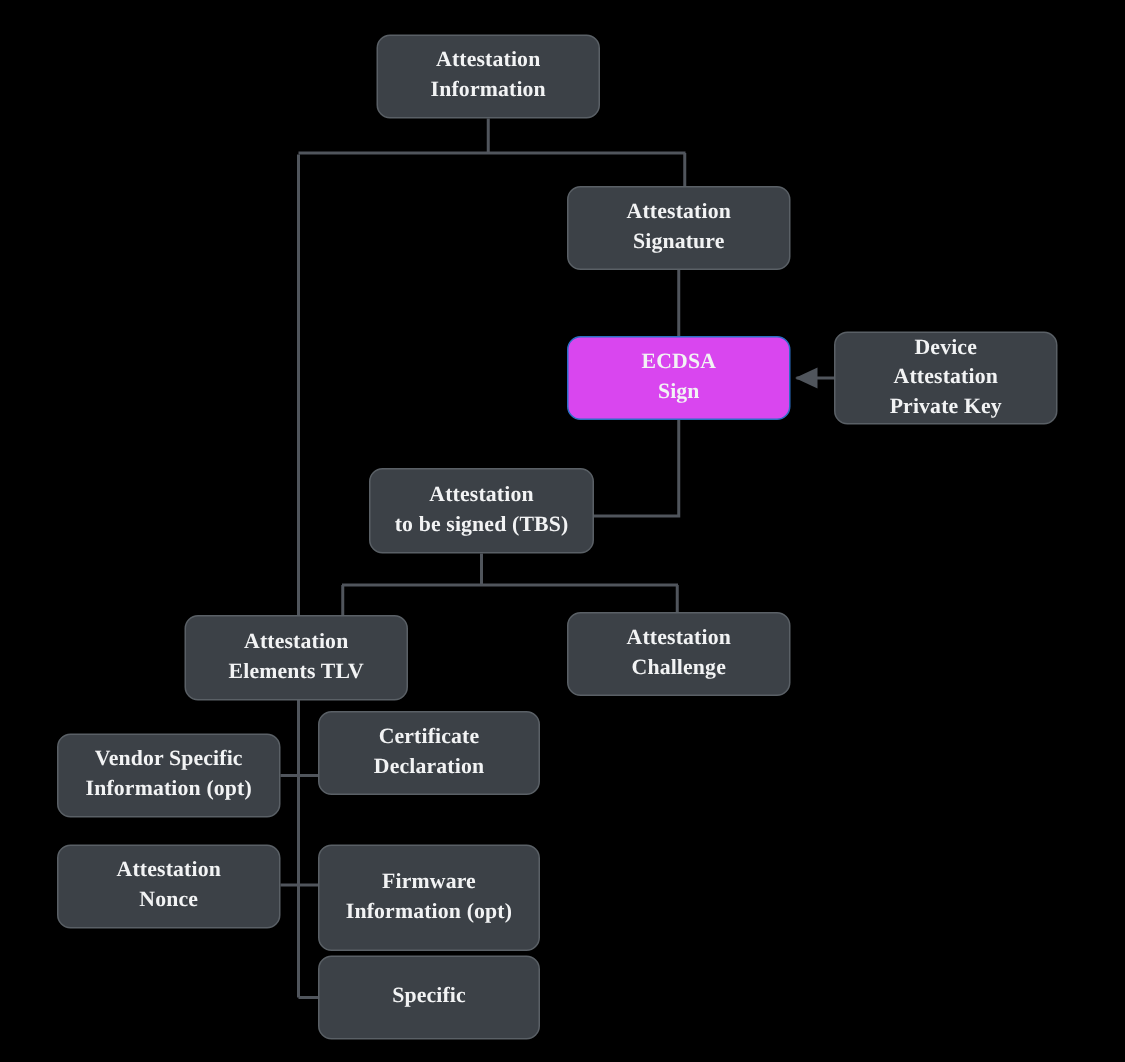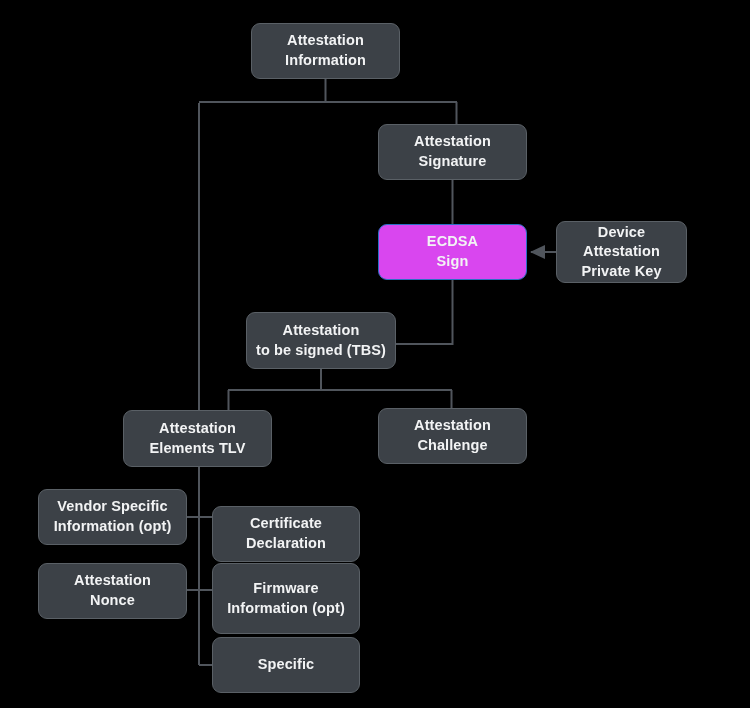--- a/index.html
+++ b/index.html
@@ -42,20 +42,21 @@
     z-index: 2;
   }
   .node.accent {
     background: #d946ef;
     border-color: #2b6fc4;
     justify-content: center;
   }
   .node-label {
     white-space: pre-line;
     display: block;
+    font-family: Liberation Serif, serif;
   }
 </style>
 </head>
 <body>
 
 <div id="diagram-root">
   <svg id="connector-layer" width="750" height="708" viewBox="0 0 750 708">
       <path d="M 325.5 79 L 325.5 102" fill="none" stroke="#50555c" stroke-width="2" stroke-linecap="butt"></path>
       <path d="M 199 102 L 457 102" fill="none" stroke="#50555c" stroke-width="2" stroke-linecap="butt"></path>
       <path d="M 456.5 102 L 456.5 124" fill="none" stroke="#50555c" stroke-width="2" stroke-linecap="butt"></path>
@@ -80,42 +81,42 @@
 Information</span>
       </div>
       <div class="node" style="left: 378px; top: 124px; width: 149px; height: 56px;">
         <span class="node-label">Attestation
 Signature</span>
       </div>
       <div class="node accent" style="left: 378px; top: 224px; width: 149px; height: 56px;">
         <span class="node-label">ECDSA
 Sign</span>
       </div>
-      <div class="node" style="left: 556px; top: 221px; width: 131px; height: 62px;">
+      <div class="node" style="left: 556px; top: 221px; width: 149px; height: 62px;">
         <span class="node-label">Device
 Attestation
 Private Key</span>
       </div>
       <div class="node" style="left: 246px; top: 312px; width: 150px; height: 57px;">
         <span class="node-label">Attestation
 to be signed (TBS)</span>
       </div>
       <div class="node" style="left: 123px; top: 410px; width: 149px; height: 57px;">
         <span class="node-label">Attestation
 Elements TLV</span>
       </div>
       <div class="node" style="left: 378px; top: 408px; width: 149px; height: 56px;">
         <span class="node-label">Attestation
 Challenge</span>
       </div>
       <div class="node" style="left: 38px; top: 489px; width: 149px; height: 56px;">
         <span class="node-label">Vendor Specific
 Information (opt)</span>
       </div>
-      <div class="node" style="left: 212px; top: 506px; width: 148px; height: 56px;">
+      <div class="node" style="left: 212px; top: 474px; width: 148px; height: 56px;">
         <span class="node-label">Certificate
 Declaration</span>
       </div>
       <div class="node" style="left: 38px; top: 563px; width: 149px; height: 56px;">
         <span class="node-label">Attestation
 Nonce</span>
       </div>
       <div class="node" style="left: 212px; top: 563px; width: 148px; height: 71px;">
         <span class="node-label">Firmware
 Information (opt)</span>

